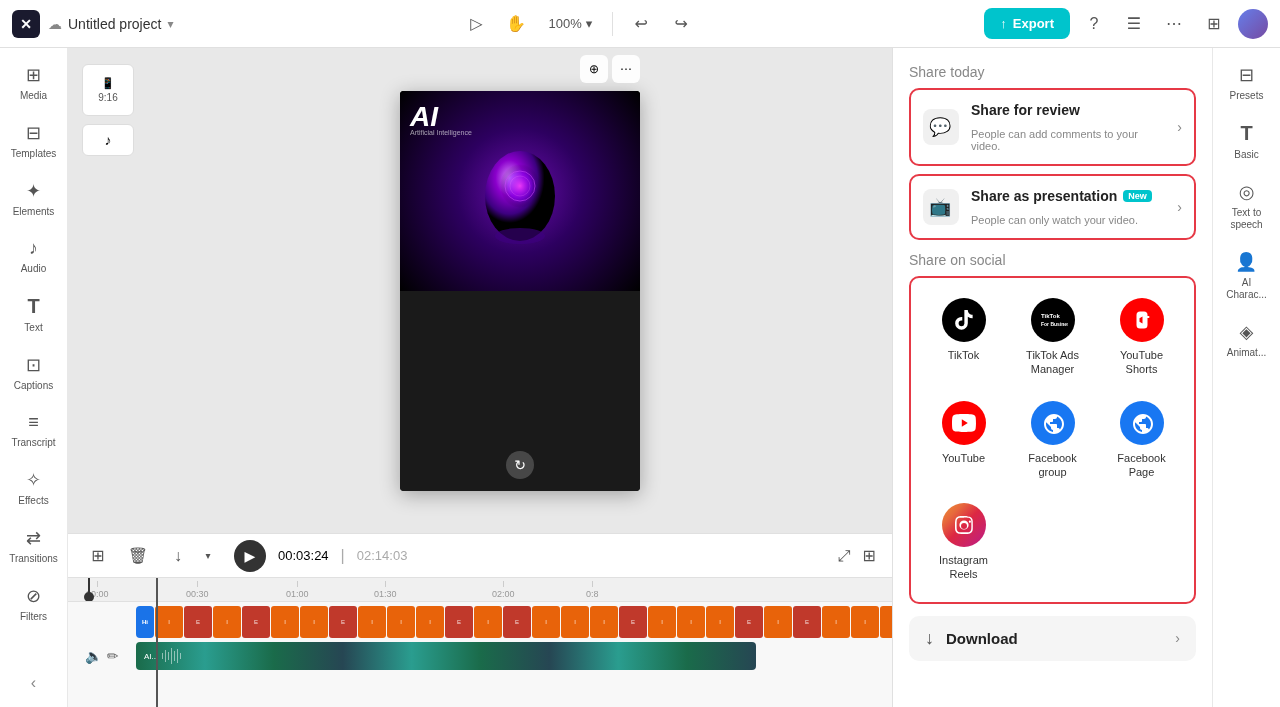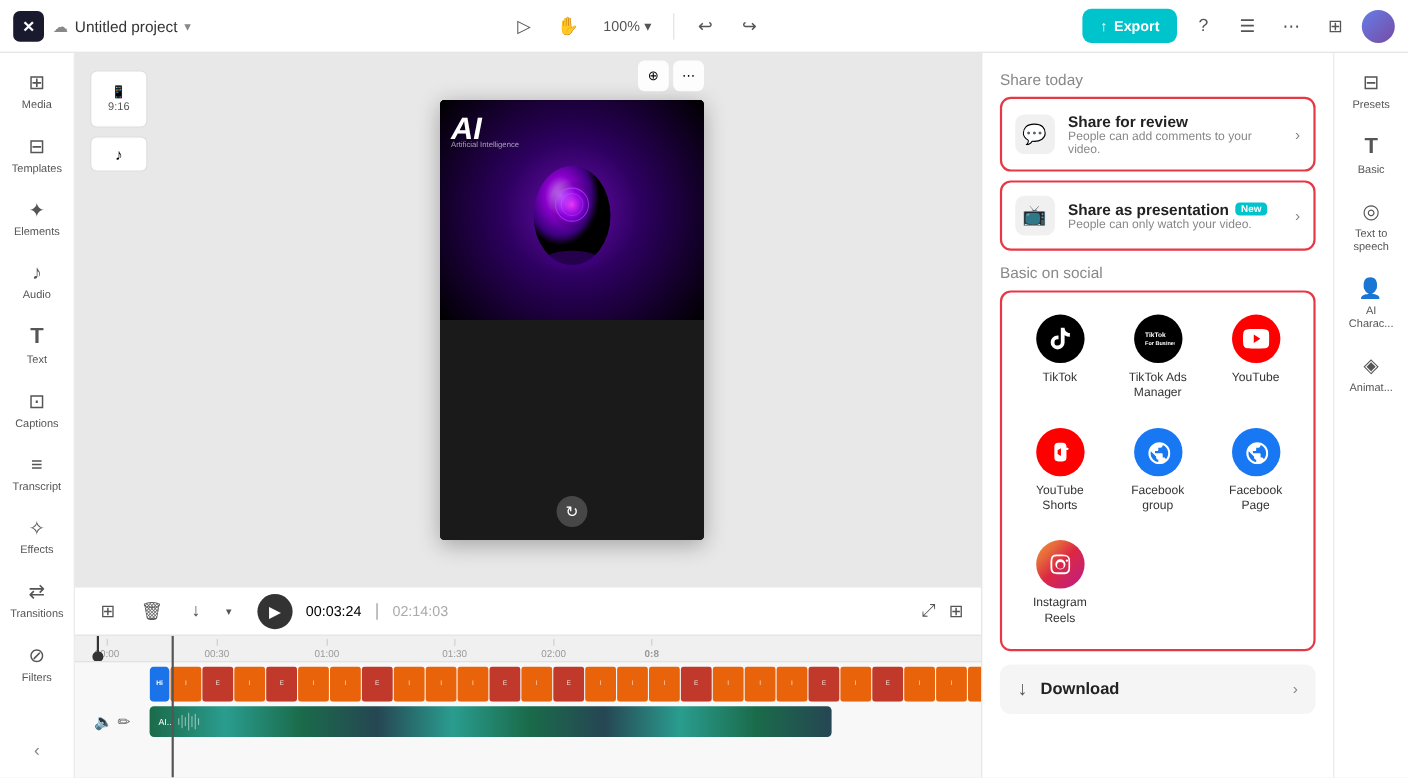--- a/index.html
+++ b/index.html
@@ -65,21 +65,21 @@
     .timeline-playhead { position: absolute; top: 0; width: 2px; background: #333; height: 100%; pointer-events: none; }
     .playhead-marker { width: 10px; height: 10px; background: #333; border-radius: 50%; position: absolute; top: 14px; left: -4px; }
 
     
     .right-panel { width: 320px; background: #fff; border-left: 1px solid #e0e0e0; display: flex; flex-direction: column; overflow-y: auto; padding: 16px; gap: 12px; }
     .panel-section-title { font-size: 14px; color: #888; font-weight: 500; margin-bottom: 8px; }
     .share-card { border: 2px solid #e63946; border-radius: 10px; padding: 12px; cursor: pointer; display: flex; align-items: center; gap: 12px; transition: background 0.15s; }
     .share-card-icon { width: 36px; height: 36px; background: #f0f0f0; border-radius: 8px; display: flex; align-items: center; justify-content: center; font-size: 18px; flex-shrink: 0; }
     .share-card-text { flex: 1; }
     .share-card-title { font-size: 14px; font-weight: 600; color: #222; display: flex; align-items: center; gap: 6px; }
-    .share-card-subtitle { font-size: 11px; color: #888; margin-top: 0; }
+    .share-card-subtitle { font-size: 11px; color: #888; margin-top: 10px; }
     .share-card-arrow { color: #888; font-size: 14px; }
     .new-badge { background: #00c4cc; color: #fff; font-size: 9px; padding: 1px 5px; border-radius: 4px; font-weight: 700; }
     .social-grid { border: 2px solid #e63946; border-radius: 10px; padding: 12px; }
     .social-grid-inner { display: grid; grid-template-columns: repeat(3, 1fr); gap: 8px; }
     .social-item { display: flex; flex-direction: column; align-items: center; gap: 6px; padding: 8px 4px; border-radius: 8px; cursor: pointer; }
     .social-logo { width: 44px; height: 44px; border-radius: 50%; display: flex; align-items: center; justify-content: center; font-size: 22px; }
     .social-label { font-size: 11px; color: #333; text-align: center; font-weight: 500; line-height: 1.3; }
     .tiktok-logo { background: #000; color: #fff; }
     .tiktok-ads-logo { background: #000; color: #fff; font-size: 12px; font-weight: 900; }
     .youtube-logo { background: #ff0000; color: #fff; }
@@ -268,29 +268,29 @@
           <span style="font-size:9px;color:#999;">00:00</span>
         </div>
         <div class="ruler-mark" style="left:118px;">
           <div class="ruler-line"></div>
           <span style="font-size:9px;color:#999;">00:30</span>
         </div>
         <div class="ruler-mark" style="left:218px;">
           <div class="ruler-line"></div>
           <span style="font-size:9px;color:#999;">01:00</span>
         </div>
-        <div class="ruler-mark" style="left:334px;justify-content:space-between;">
+        <div class="ruler-mark" style="left:306px;justify-content:space-between;">
           <div class="ruler-line"></div>
           <span style="font-size:9px;color:#999;">01:30</span>
         </div>
         <div class="ruler-mark" style="left:424px;">
           <div class="ruler-line"></div>
           <span style="font-size:9px;color:#999;">02:00</span>
         </div>
-        <div class="ruler-mark" style="left:518px;font-weight:bold;">
+        <div class="ruler-mark" style="left:518px;">
           <div class="ruler-line"></div>
           <span style="font-size:9px;color:#999;">0:8</span>
         </div>
 
         <div class="timeline-playhead" style="left:20px;">
           <div class="playhead-marker"></div>
         </div>
       </div>
 
       <div class="timeline-row" style="padding-left:68px; padding-top:4px;">
@@ -428,21 +428,21 @@
             <span>Share as presentation</span>
             <span class="new-badge">New</span>
           </div>
           <div class="share-card-subtitle">People can only watch your video.</div>
         </div>
         <span class="share-card-arrow">›</span>
       </div>
     </div>
 
     <div>
-      <div class="panel-section-title">Basic on social</div>
+      <div class="panel-section-title">Share on social</div>
       <div class="social-grid">
         <div class="social-grid-inner">
 
           <div class="social-item">
             <div class="social-logo tiktok-logo">
               <svg width="24" height="24" viewBox="0 0 24 24" fill="white">
                 <path d="M19.59 6.69a4.83 4.83 0 0 1-3.77-4.25V2h-3.45v13.67a2.89 2.89 0 0 1-2.88 2.5 2.89 2.89 0 0 1-2.89-2.89 2.89 2.89 0 0 1 2.89-2.89c.28 0 .54.04.79.1V9.01a6.26 6.26 0 0 0-.79-.05 6.34 6.34 0 0 0-6.34 6.34 6.34 6.34 0 0 0 6.34 6.34 6.34 6.34 0 0 0 6.33-6.34V8.69a8.2 8.2 0 0 0 4.8 1.54V6.78a4.85 4.85 0 0 1-1.03-.09z"></path>
               </svg>
             </div>
             <span class="social-label">TikTok</span>
@@ -453,35 +453,35 @@
               <svg width="30" height="24" viewBox="0 0 30 24" fill="none">
                 <rect width="30" height="24" rx="4" fill="#000"></rect>
                 <text x="3" y="10" font-size="6" fill="white" font-weight="bold">TikTok</text>
                 <text x="3" y="18" font-size="5" fill="white">For Business</text>
               </svg>
             </div>
             <span class="social-label">TikTok Ads Manager</span>
           </div>
 
           <div class="social-item">
+            <div class="social-logo yt-shorts-logo">
+              <svg width="22" height="22" viewBox="0 0 22 22" fill="white">
+                <path d="M13 2.5a3.5 3.5 0 0 1 3.5 3.5v1h1a1 1 0 0 1 0 2h-1v7a3.5 3.5 0 0 1-3.5 3.5H9a3.5 3.5 0 0 1-3.5-3.5V6A3.5 3.5 0 0 1 9 2.5h4zm-1.5 5l-3 1.8v3.4l3 1.8V7.5z"></path>
+              </svg>
+            </div>
+            <span class="social-label">YouTube Shorts</span>
+          </div>
+
+          <div class="social-item">
             <div class="social-logo youtube-logo">
               <svg width="24" height="18" viewBox="0 0 24 18" fill="white">
                 <path d="M23.5 2.8a3 3 0 0 0-2.1-2.1C19.5 0 12 0 12 0S4.5 0 2.6.7a3 3 0 0 0-2.1 2.1C0 4.7 0 9 0 9s0 4.3.5 6.2a3 3 0 0 0 2.1 2.1C4.5 18 12 18 12 18s7.5 0 9.4-.7a3 3 0 0 0 2.1-2.1C24 13.3 24 9 24 9s0-4.3-.5-6.2zM9.8 12.8V5.2L15.8 9l-6 3.8z"></path>
               </svg>
             </div>
             <span class="social-label">YouTube</span>
-          </div>
-
-          <div class="social-item">
-            <div class="social-logo yt-shorts-logo">
-              <svg width="22" height="22" viewBox="0 0 22 22" fill="white">
-                <path d="M13 2.5a3.5 3.5 0 0 1 3.5 3.5v1h1a1 1 0 0 1 0 2h-1v7a3.5 3.5 0 0 1-3.5 3.5H9a3.5 3.5 0 0 1-3.5-3.5V6A3.5 3.5 0 0 1 9 2.5h4zm-1.5 5l-3 1.8v3.4l3 1.8V7.5z"></path>
-              </svg>
-            </div>
-            <span class="social-label">YouTube Shorts</span>
           </div>
 
           <div class="social-item">
             <div class="social-logo fb-group-logo">
               <svg width="22" height="22" viewBox="0 0 22 22" fill="white">
                 <path d="M12 2C6.48 2 2 6.48 2 12s4.48 10 10 10 10-4.48 10-10S17.52 2 12 2zm-1 17.93c-3.95-.49-7-3.85-7-7.93 0-.62.08-1.21.21-1.79L9 15v1c0 1.1.9 2 2 2v1.93zm6.9-2.54c-.26-.81-1-1.39-1.9-1.39h-1v-3c0-.55-.45-1-1-1H8v-2h2c.55 0 1-.45 1-1V7h2c1.1 0 2-.9 2-2v-.41c2.93 1.19 5 4.06 5 7.41 0 2.08-.8 3.97-2.1 5.39z"></path>
               </svg>
             </div>
             <span class="social-label">Facebook group</span>
           </div>

